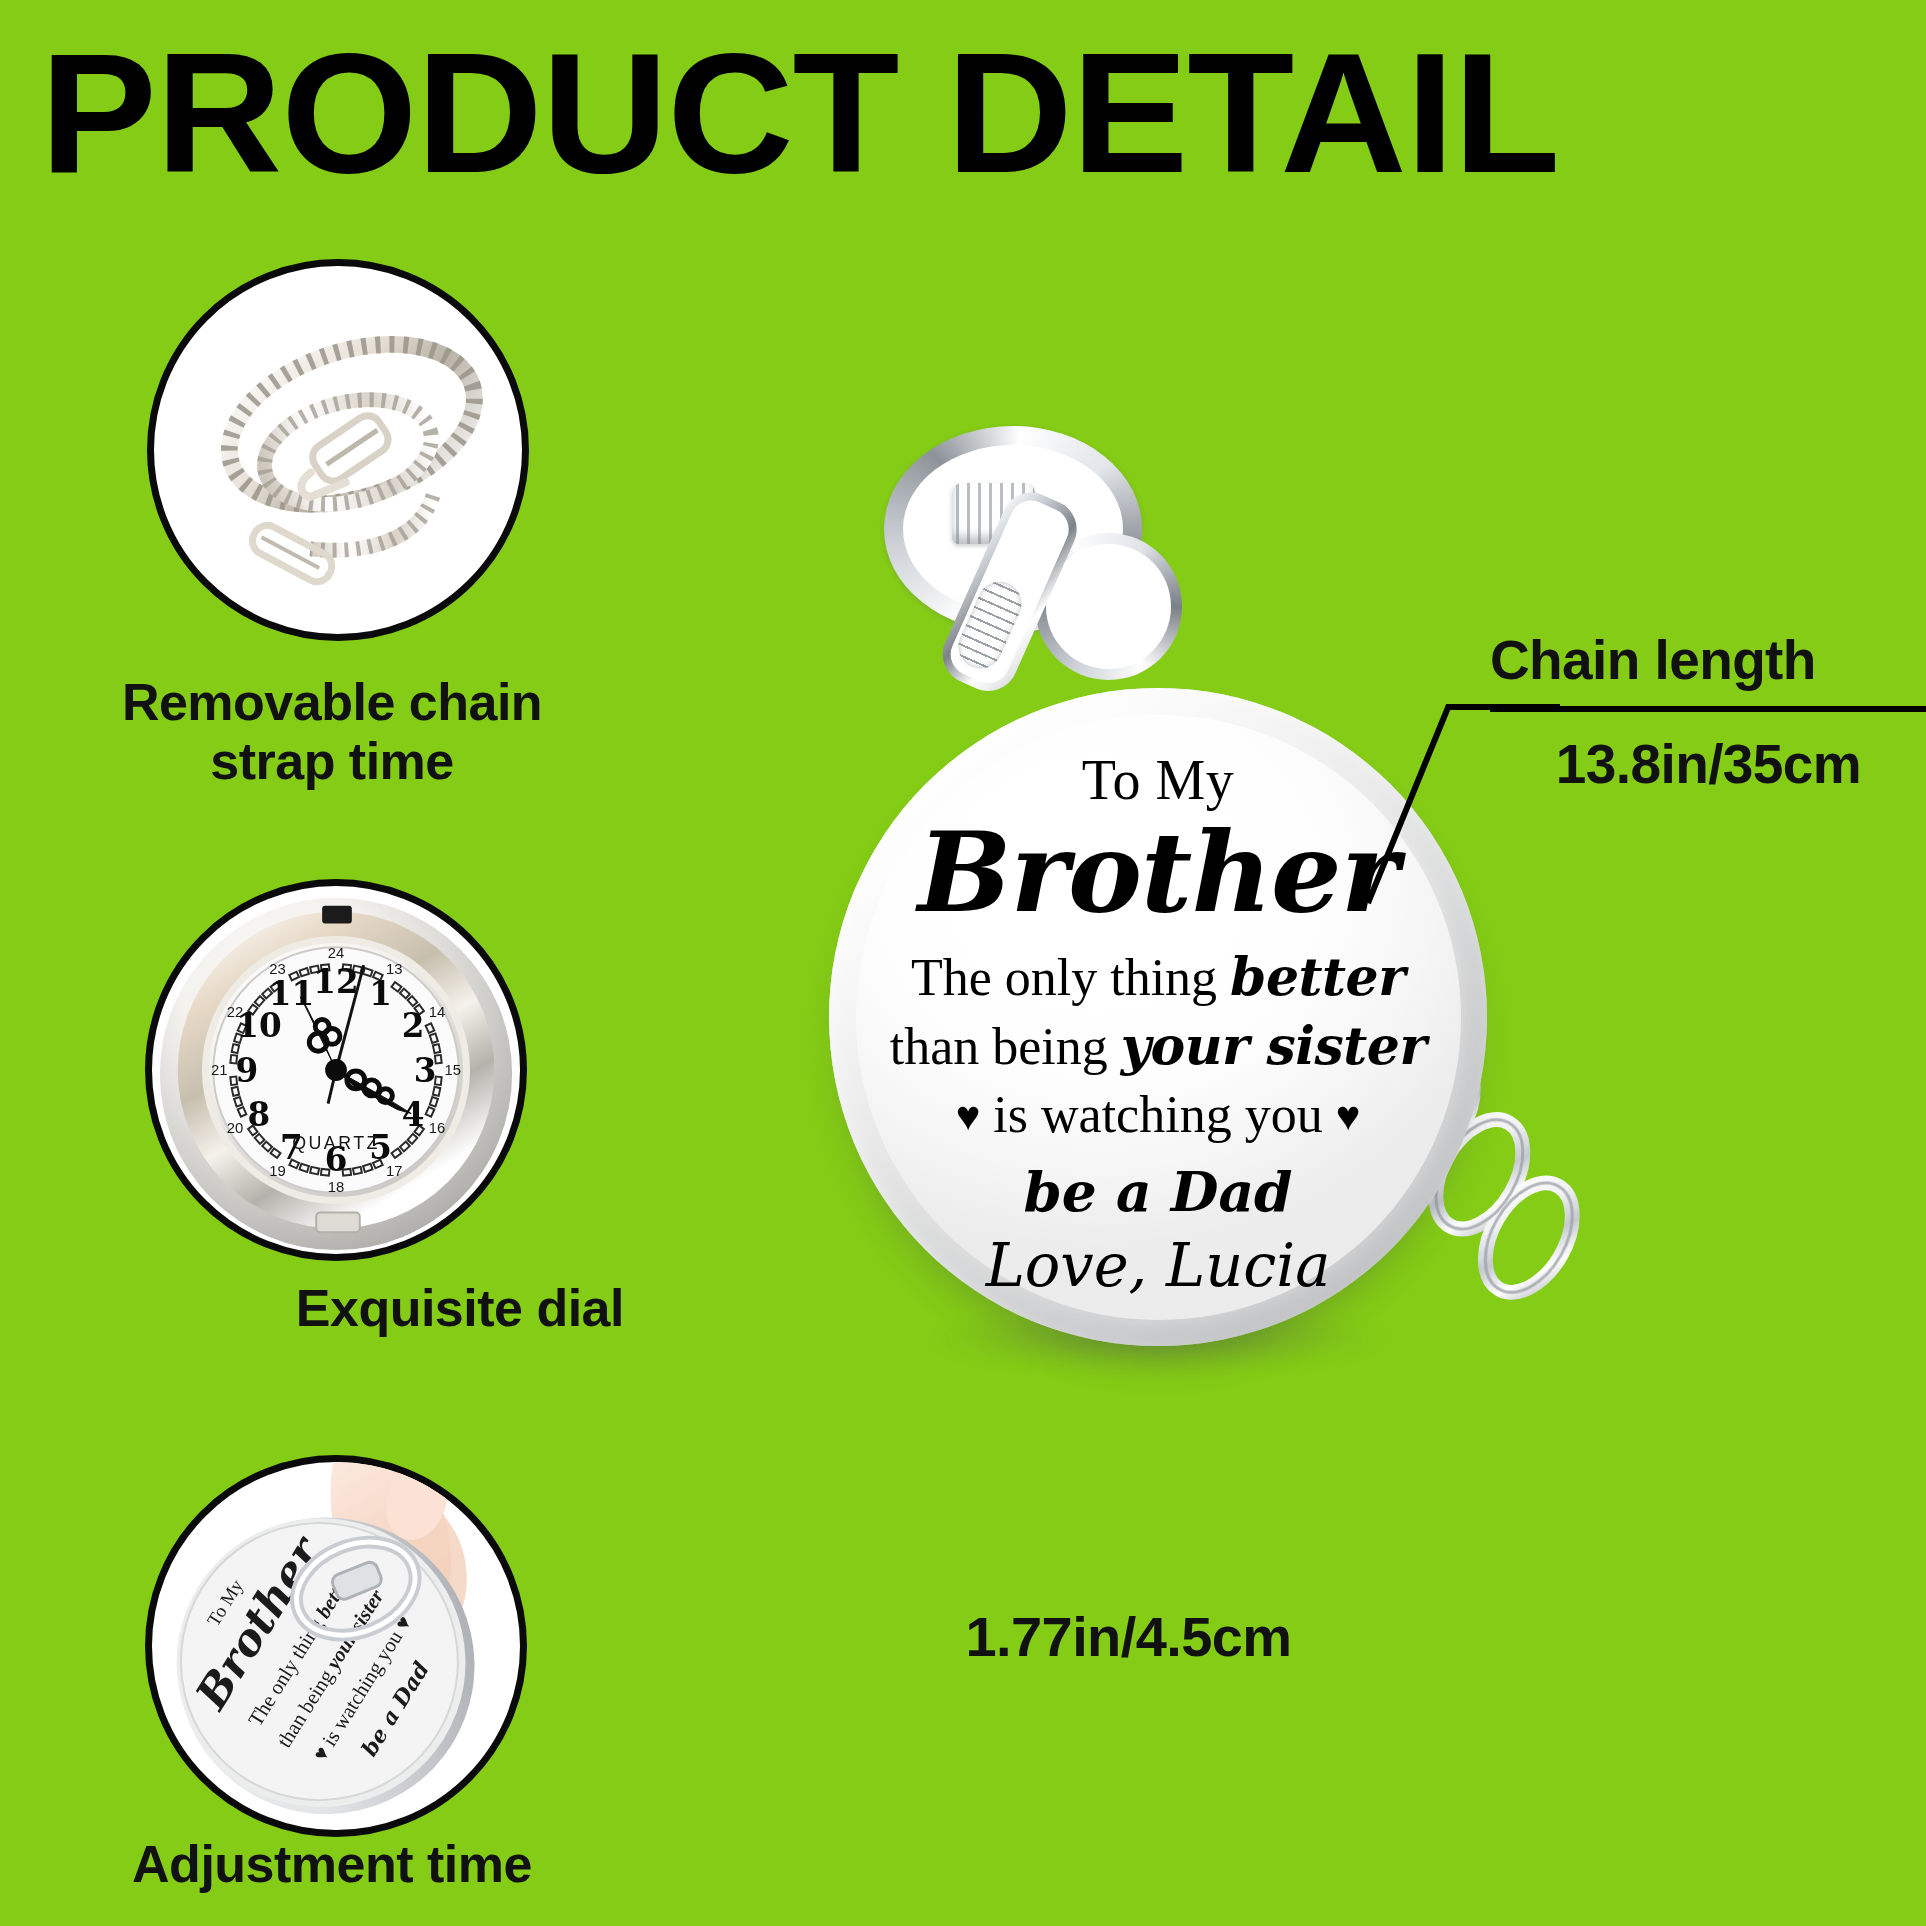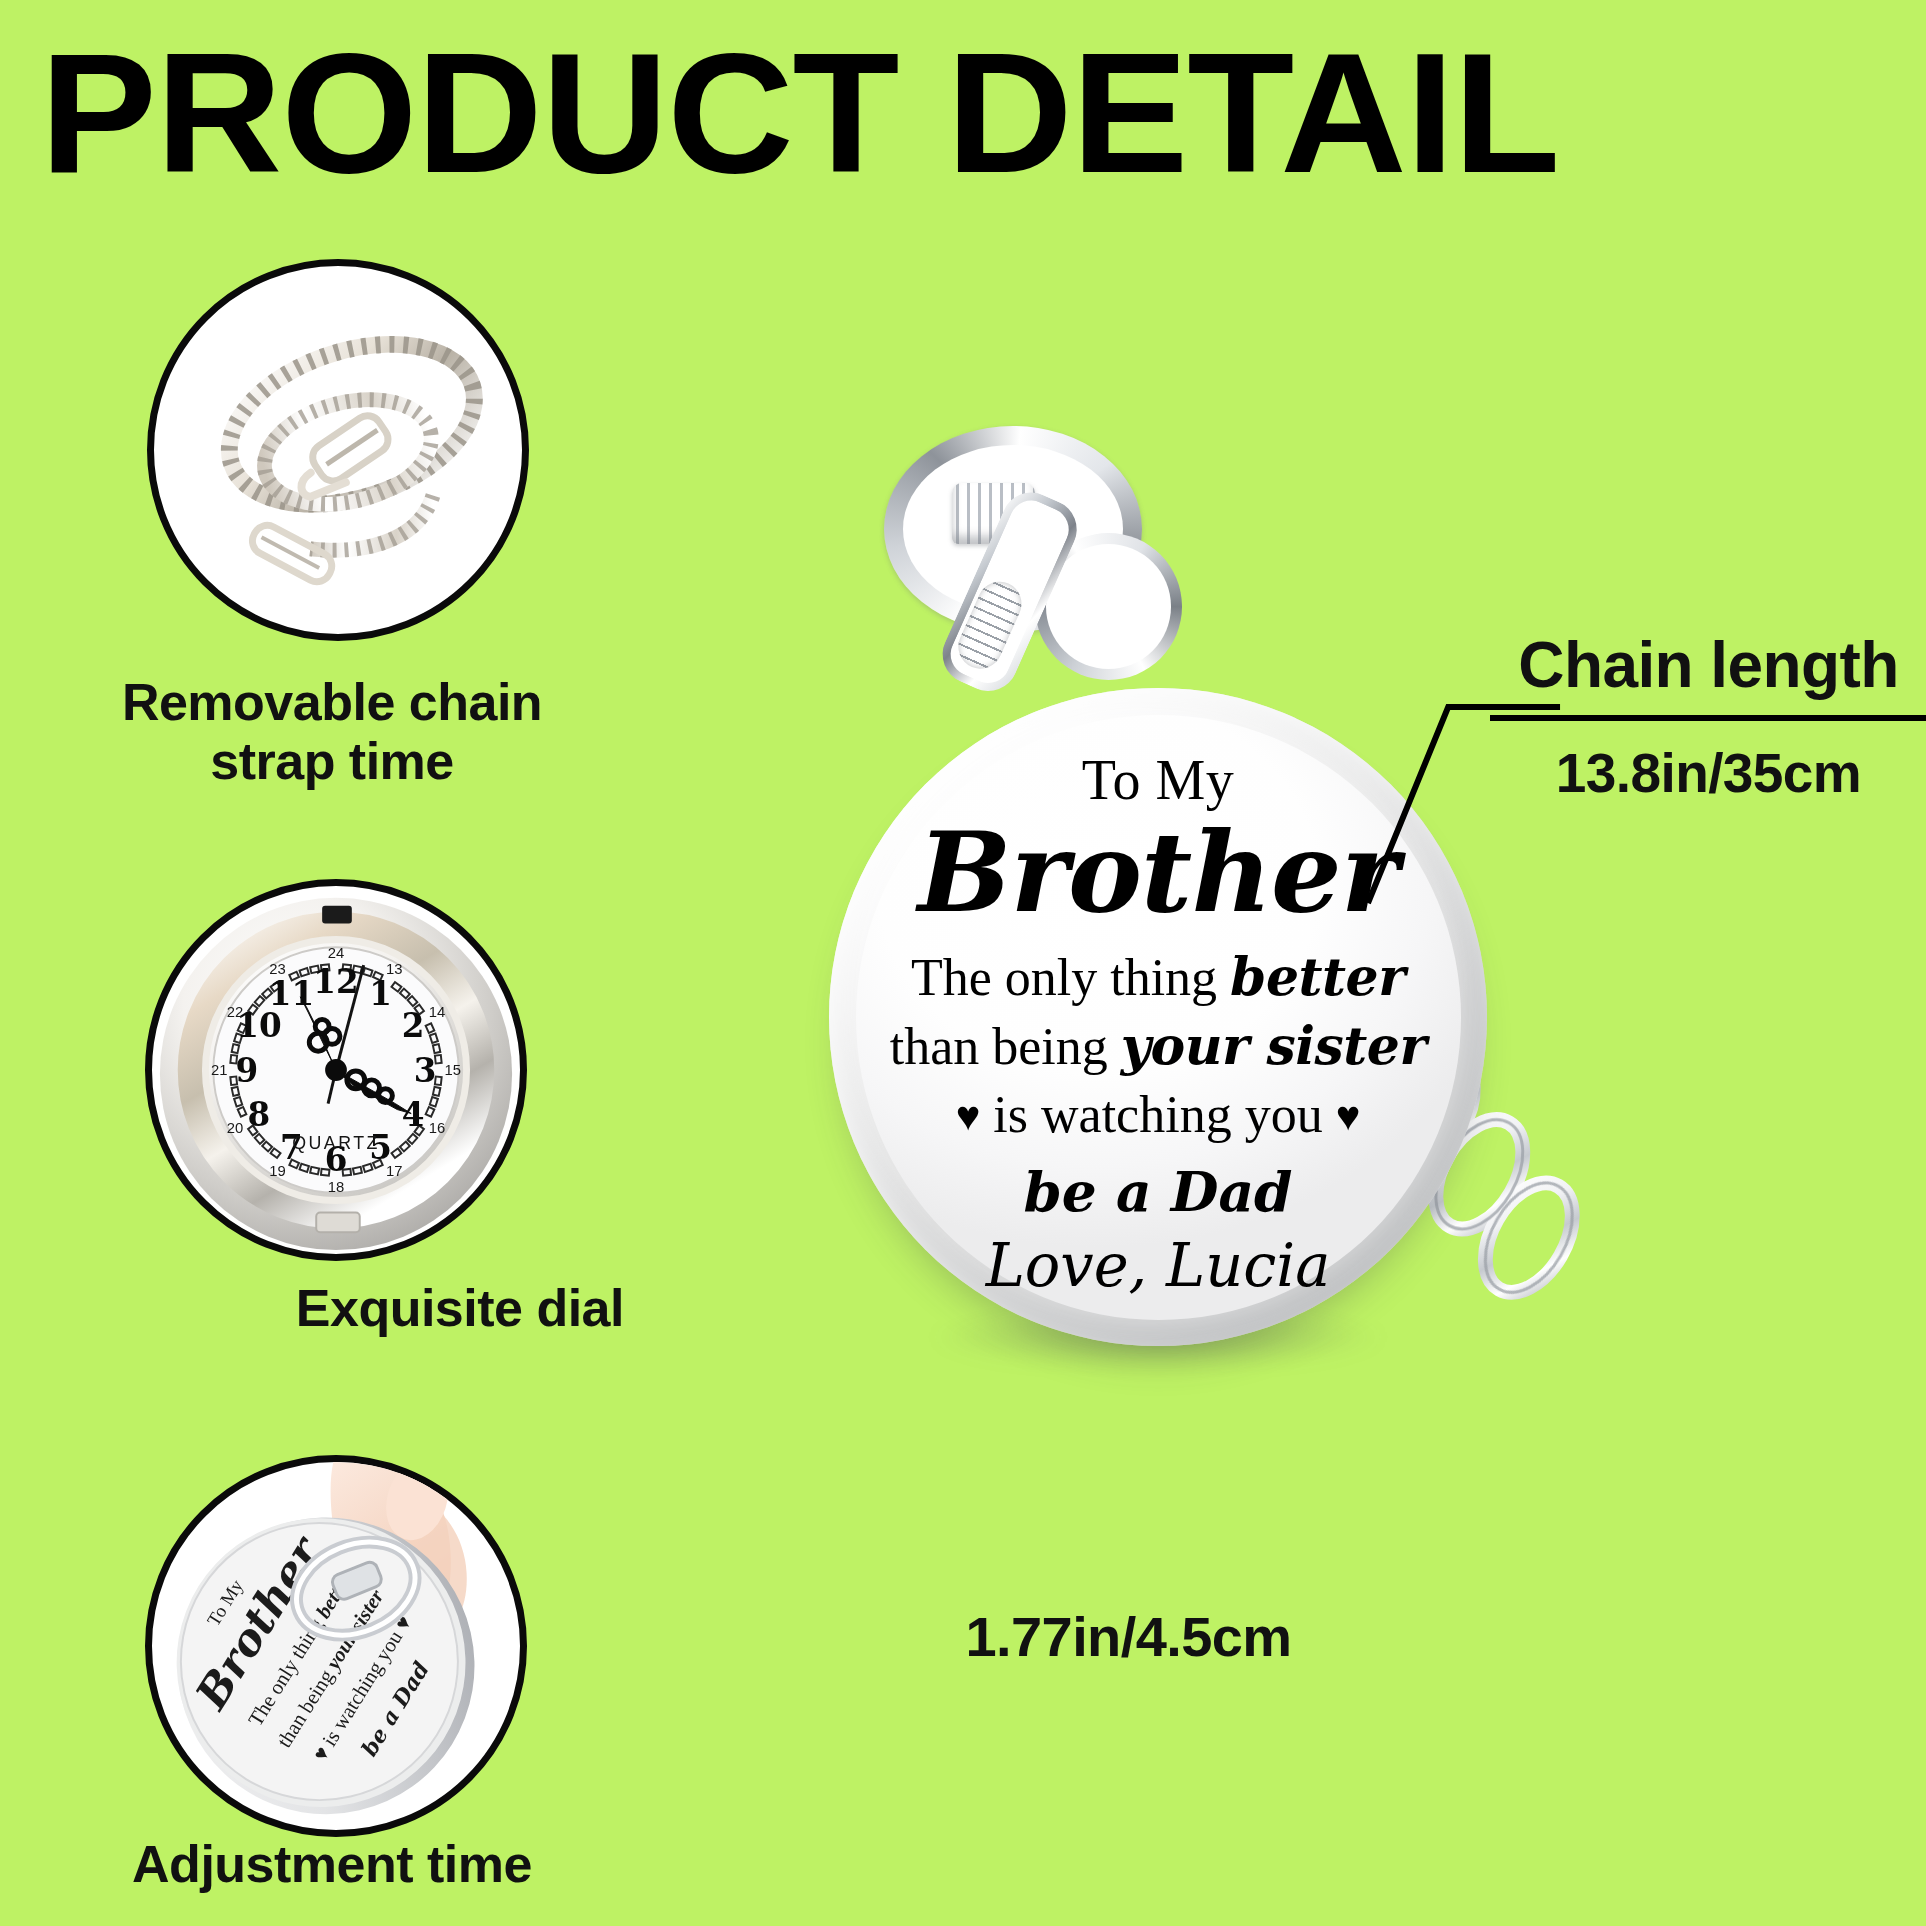--- a/index.html
+++ b/index.html
@@ -3,21 +3,21 @@
 <meta charset="utf-8">
 <title>Product Detail</title>
 <style>
   html,body{margin:0;padding:0;background:#fff;}
   body{
     width:1927px;height:1927px;position:relative;overflow:hidden;
     font-family:"Liberation Sans","DejaVu Sans",sans-serif;
     color:#0d0d0d;
     -webkit-font-smoothing:antialiased;
   }
-  .page{position:absolute;inset:0;background:#bef264;}
+  .page{position:absolute;inset:0;background:#84cc16;}
 
   
   #page-title{
     position:absolute;left:40px;top:28px;width:1851px;
     font-family:"Liberation Sans","DejaVu Sans",sans-serif;
     font-weight:700;
     font-size:170px;
     line-height:1;
     letter-spacing:-1px;
     transform:scaleX(1.03);
@@ -180,22 +180,22 @@
       linear-gradient(#fff,#fff) padding-box,
       conic-gradient(from 150deg,#ffffff,#cdd1d6,#868c94,#ffffff,#e0e3e7,#7a8087,#ffffff) border-box;
   }
 
   
   #chain-hang{position:absolute;left:347px;top:198px;width:495px;height:772px;}
 
   
   #callout-chain{position:absolute;left:1490px;top:632px;width:437px;}
   #callout-chain .callout-title{
-    font-weight:700;font-size:64px;line-height:1.05;letter-spacing:-0.6px;
-    text-align:center;color:#111;white-space:nowrap;
+    font-weight:700;font-size:55px;line-height:1.05;letter-spacing:-0.6px;
+    text-align:left;color:#111;white-space:nowrap;
   }
   #callout-chain .callout-rule{
     height:6px;background:#000;margin-top:16px;width:100%;
   }
   #callout-chain .callout-value{
     font-weight:700;font-size:55px;line-height:1.05;letter-spacing:-0.6px;
     text-align:center;margin-top:24px;color:#111;white-space:nowrap;
   }
   #leader-line{position:absolute;left:1366px;top:693px;width:198px;height:228px;}
 

